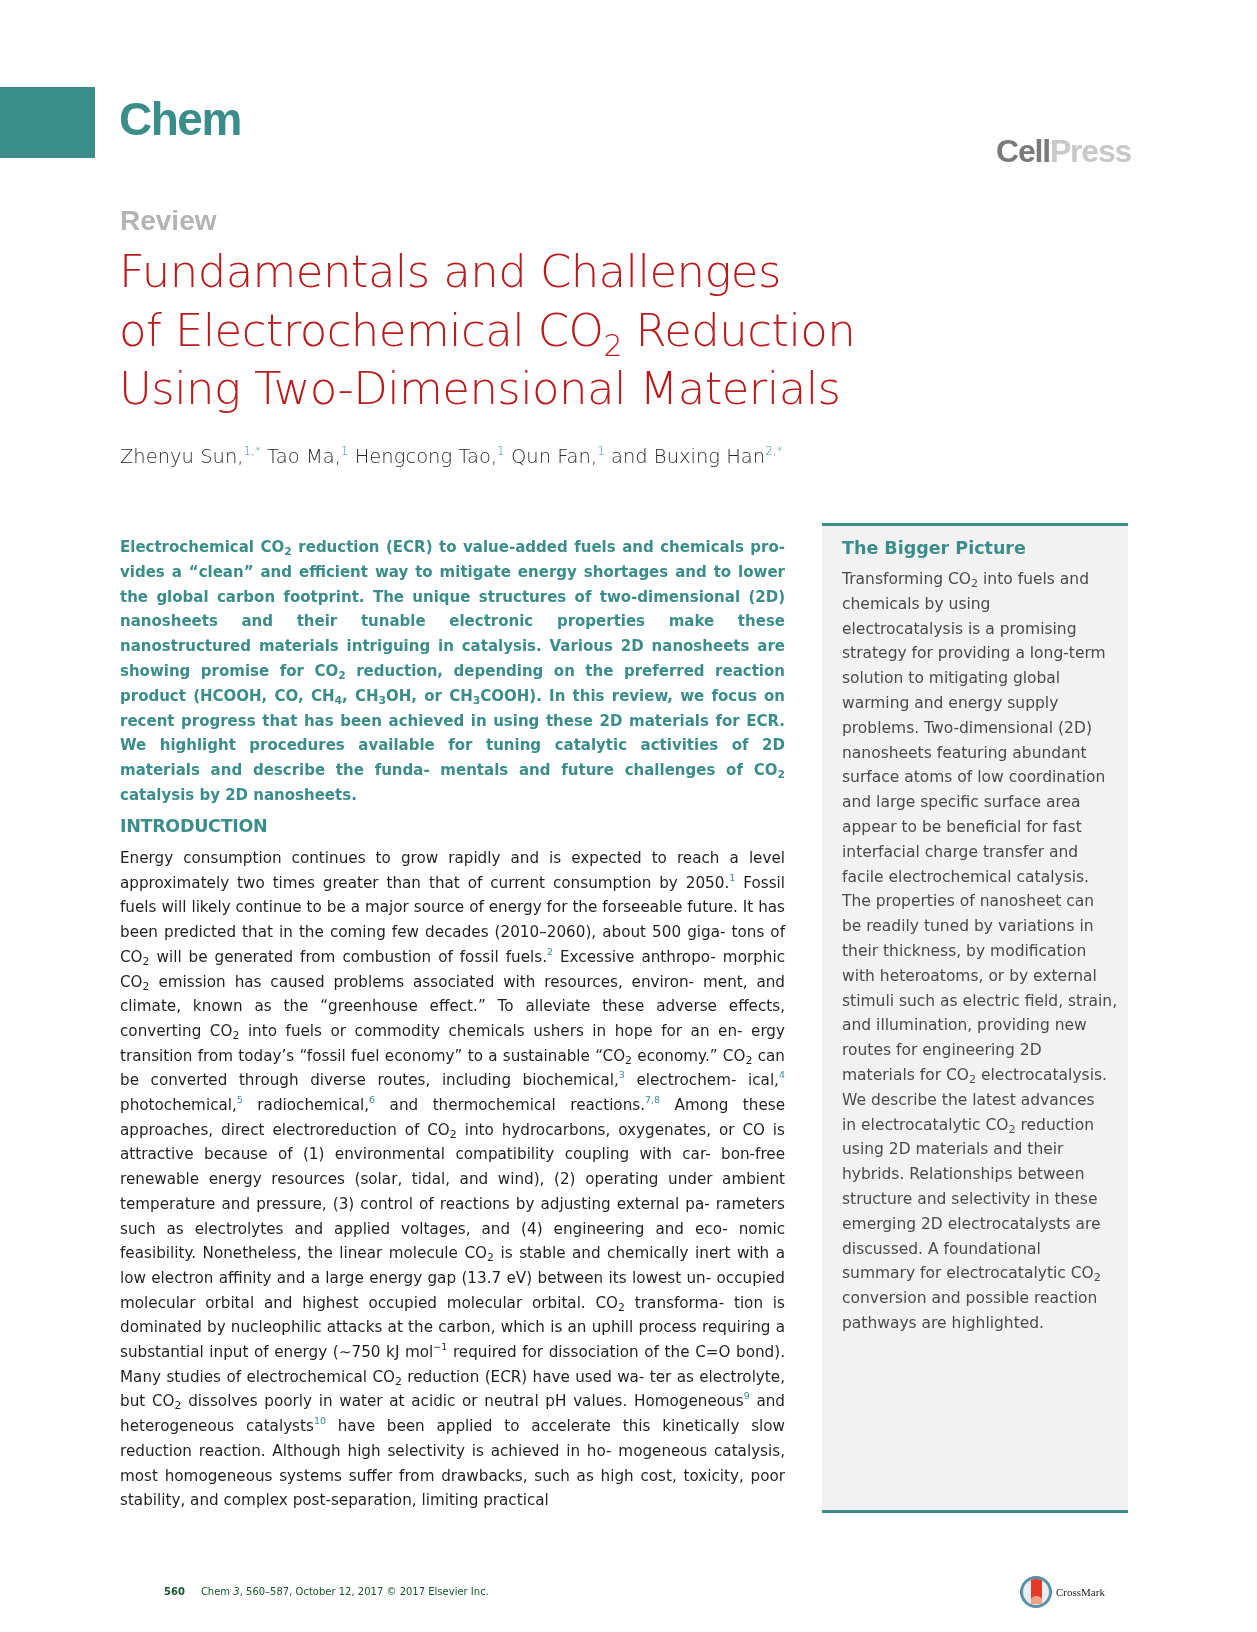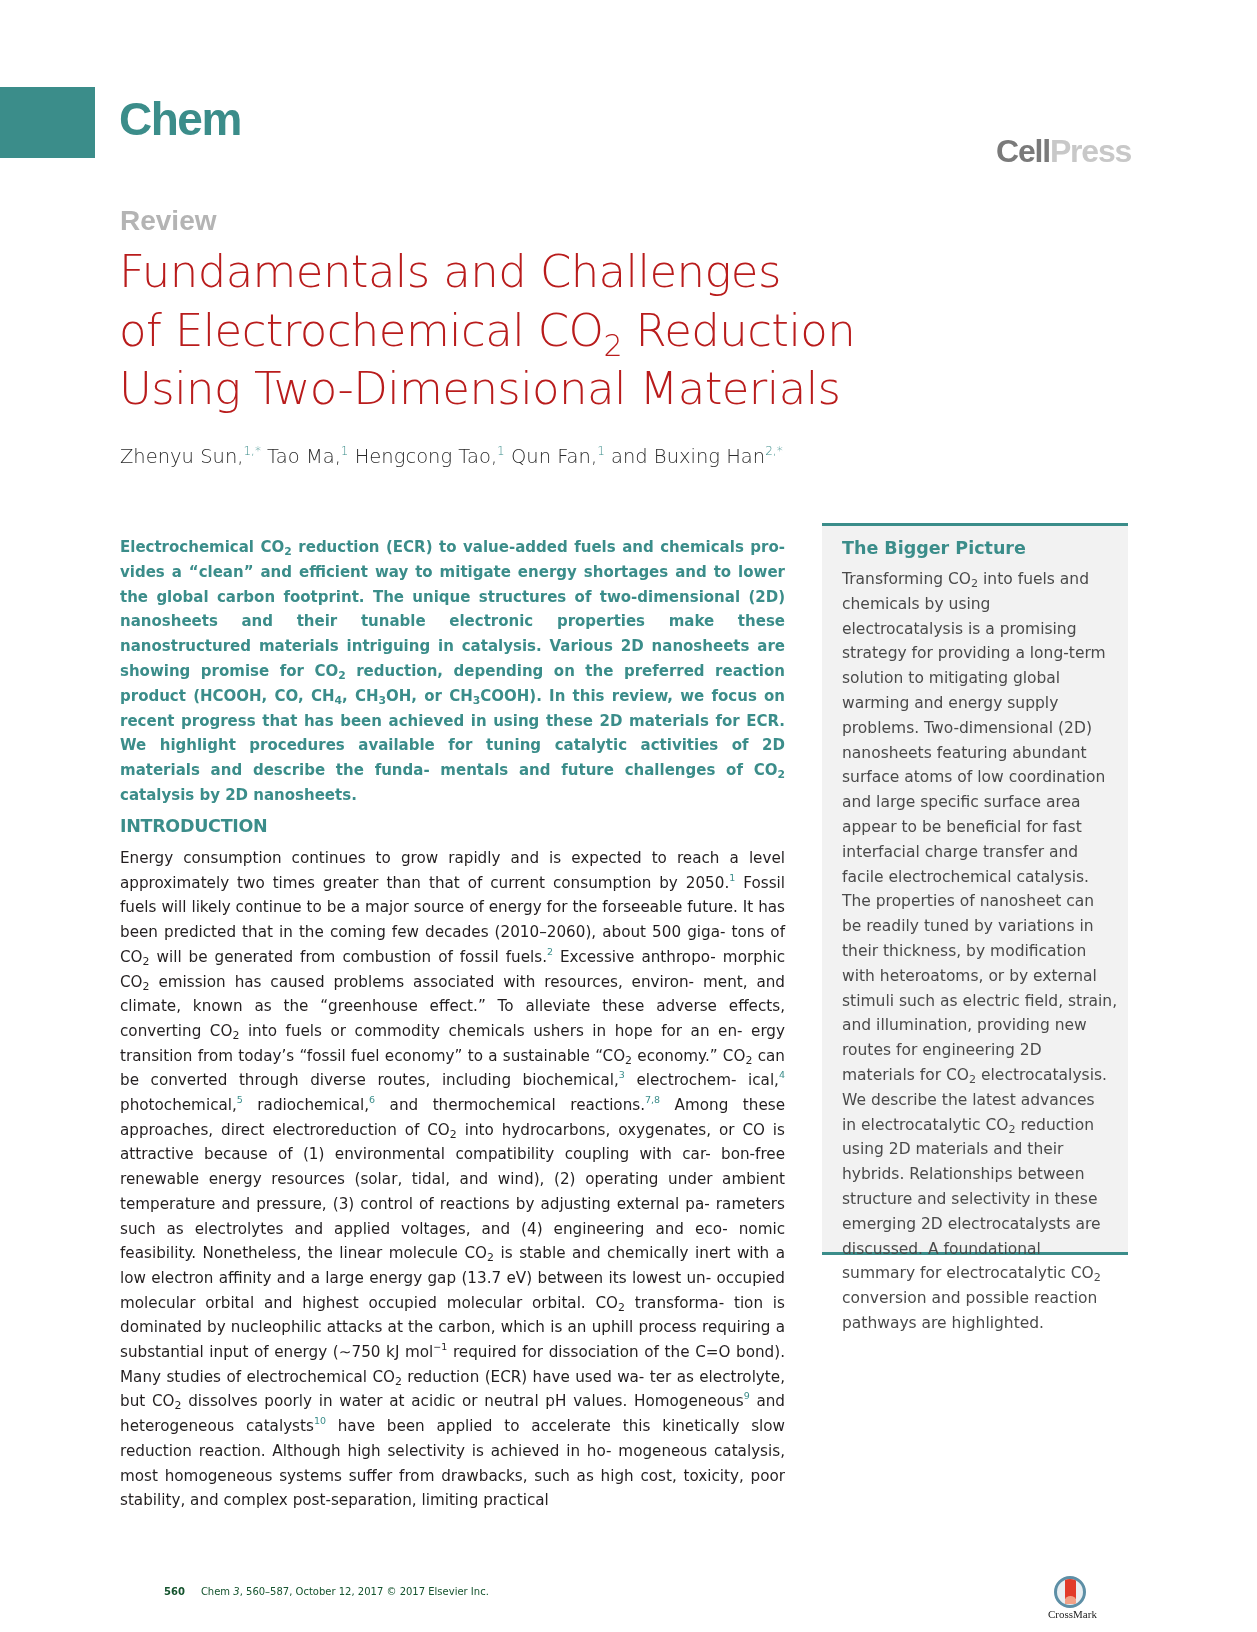--- a/index.html
+++ b/index.html
@@ -14,27 +14,27 @@
   .title .line { display: block; white-space: nowrap; }
   .title sub { font-size: 30px; vertical-align: -10px; line-height: 0; }
   .authors { position: absolute; left: 120px; top: 445px; font-size: 19.5px; color: #2a2a2a; white-space: nowrap; font-family: "DejaVu Sans", sans-serif; font-weight: 200; }
   .authors sup { color: #3b8d8a; font-size: 12px; vertical-align: 8px; line-height: 0; }
   .abstract { position: absolute; left: 120px; top: 535px; width: 665px; font-family: "DejaVu Sans", sans-serif; font-weight: bold; font-size: 15px; line-height: 24.8px; color: #3b8d8a; text-align: justify; }
   .abstract sub, .body-text sub, .bp-text sub { font-size: 0.72em; vertical-align: -3px; line-height: 0; }
   .section-heading { position: absolute; left: 120px; top: 816px; font-family: "DejaVu Sans", sans-serif; font-weight: bold; font-size: 17.5px; color: #3b8d8a; letter-spacing: -0.3px; }
   .body-text { position: absolute; left: 120px; top: 846px; width: 665px; font-family: "DejaVu Sans", sans-serif; font-size: 15.2px; line-height: 24.7px; color: #231f20; text-align: justify; }
   .body-text sup { color: #3b8d8a; font-size: 9.5px; vertical-align: 7px; line-height: 0; }
   .body-text .sup-plain { color: #231f20; }
-  .bigger-picture { position: absolute; left: 822px; top: 523px; width: 306px; height: 732px; background: #f2f2f2; border-top: 3px solid #3b8d8a; border-bottom: 3px solid #3b8d8a; box-sizing: border-box; }
+  .bigger-picture { position: absolute; left: 822px; top: 523px; width: 306px; height: 990px; background: #f2f2f2; border-top: 3px solid #3b8d8a; border-bottom: 3px solid #3b8d8a; box-sizing: border-box; }
   .bp-title { position: absolute; left: 20px; top: 12px; font-family: "DejaVu Sans", sans-serif; font-weight: bold; font-size: 17.5px; color: #3b8d8a; }
   .bp-text { position: absolute; left: 20px; top: 41px; width: 280px; font-family: "DejaVu Sans", sans-serif; font-size: 15.5px; line-height: 24.8px; color: #4a4a4a; }
   .bp-text .l { display: block; white-space: nowrap; }
   .footer { position: absolute; left: 120px; top: 1586px; font-size: 10px; color: #14532d; white-space: nowrap; margin-left: 44px; }
   .footer .page-num { font-weight: bold; margin-right: 16px; }
-  .crossmark { position: absolute; left: 1044px; top: 1576px; display: flex; align-items: center; flex-direction: column; }
+  .crossmark { position: absolute; left: 1020px; top: 1576px; display: flex; align-items: center; }
   .crossmark .badge { width: 32px; height: 32px; border-radius: 50%; background: #e9eef1; border: 3px solid #5d8fa6; box-sizing: border-box; position: relative; overflow: hidden; }
   .crossmark .badge::before { content: ""; position: absolute; left: 8px; top: 0; width: 11px; height: 20px; background: #e23b2a; }
   .crossmark .badge::after { content: ""; position: absolute; left: 8px; top: 17px; width: 11px; height: 8px; background: #f2a186; border-radius: 50% 50% 0 0; }
   .crossmark .label { font-family: "Liberation Serif", serif; font-size: 11px; color: #222; margin-left: 4px; }
 </style>
 </head>
 <body>
 
 <div class="teal-block"></div>
 <div class="journal-logo">Chem</div>

